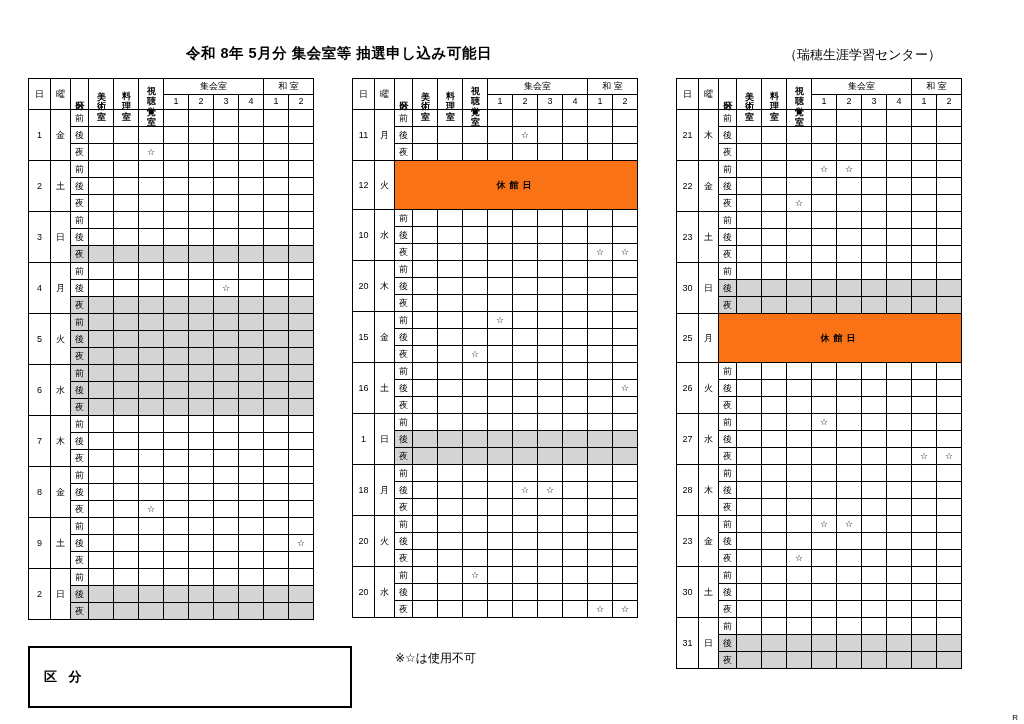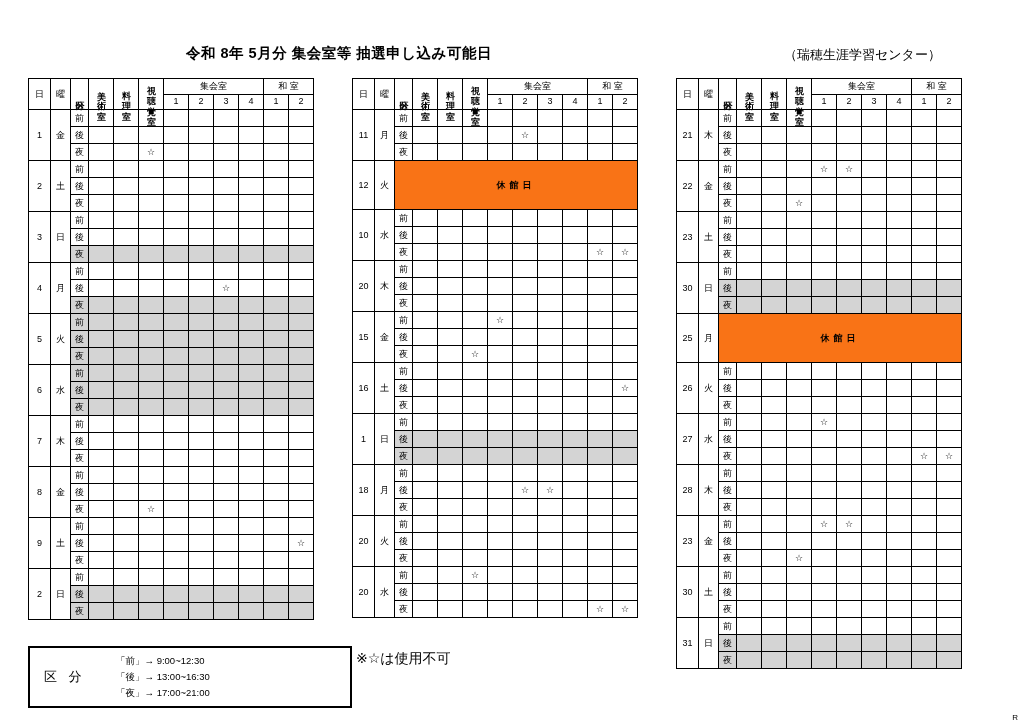--- a/index.html
+++ b/index.html
@@ -25,23 +25,23 @@
   .hdr-lbl{font-size:9px;font-weight:normal;}
   .daynum{font-size:13px;}
   .dow{font-size:11px;}
   .seg{font-size:8px;}
   .star{font-size:11px;}
   .grey{background:#d4d4d4;}
   .closed{background:#f97316;font-size:22px;font-weight:bold;letter-spacing:4px;}
 
   
   .legend{position:absolute;border:2px solid #000;box-sizing:border-box;}
-  .legend .kubun{position:absolute;left:14px;top:20px;font-size:13px;font-weight:normal;letter-spacing:4px;}
+  .legend .kubun{position:absolute;left:14px;top:20px;font-size:13px;font-weight:bold;letter-spacing:4px;}
   .legend .lines{position:absolute;left:86px;top:5px;font-size:9.5px;line-height:16px;}
-  .note{position:absolute;font-size:14px;}
+  .note{position:absolute;font-size:12px;margin-left:39px;}
   .footnote{position:absolute;right:6px;bottom:2px;font-size:8px;}
 </style>
 </head>
 <body>
 
 <div class="page">
 
   <div class="hdr">
     <div class="hdr-title">令和 8年 5月分  集会室等  抽選申し込み可能日</div>
     <div class="hdr-sub">（瑞穂生涯学習センター）</div>
@@ -1273,22 +1273,17 @@
           <td class="grey star"></td>
           <td class="grey star"></td>
           <td class="grey star"></td>
           <td class="grey star"></td>
         </tr>
       </tbody>
     </table>
 
   <div class="legend" id="legend-box" style="left:28px;top:646px;width:324px;height:62px;">
     <div class="kubun">区 分</div>
-    <div class="lines" id="legend-lines">
-        <div>「前」→  9:00~12:30</div>
-        <div>「後」→ 13:00~16:30</div>
-        <div>「夜」→ 17:00~21:00</div>
-      </div>
   </div>
 
   <div class="note" style="left:356px;top:650px;">※☆は使用不可</div>
   <div class="footnote">R</div>
 </div>
 
 </body></html>

